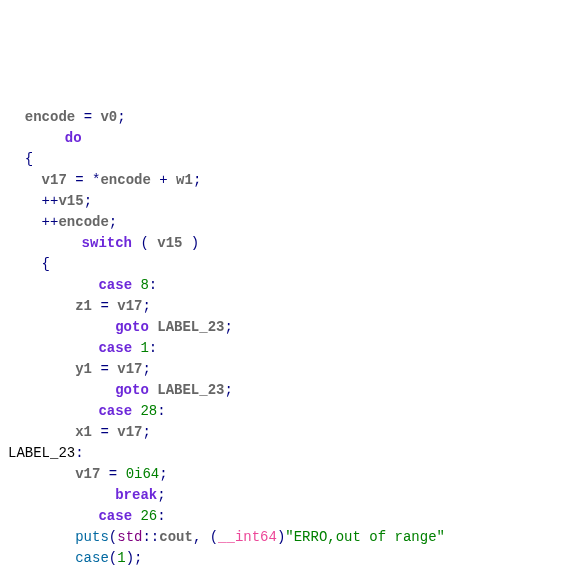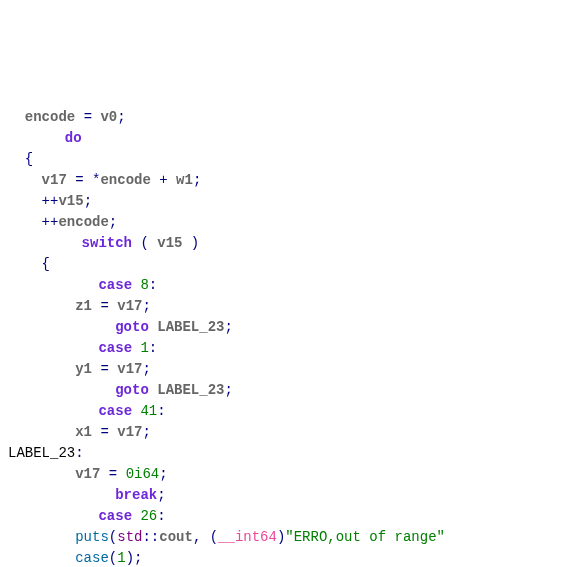--- a/index.html
+++ b/index.html
@@ -42,21 +42,21 @@
 <span>    <span class="pn">++</span><span class="var">v15</span><span class="pn">;</span></span>
 <span>    <span class="pn">++</span><span class="var">encode</span><span class="pn">;</span></span>
 <span>    <span class="kw">switch</span><span class="pn"> ( </span><span class="var">v15</span><span class="pn"> )</span></span>
 <span>    <span class="pn">{</span></span>
 <span>      <span class="kw">case</span><span> </span><span class="num">8</span><span class="pn">:</span></span>
 <span>        <span class="var">z1</span><span class="pn"> = </span><span class="var">v17</span><span class="pn">;</span></span>
 <span>        <span class="kw">goto</span><span> </span><span class="var">LABEL_23</span><span class="pn">;</span></span>
 <span>      <span class="kw">case</span><span> </span><span class="num">1</span><span class="pn">:</span></span>
 <span>        <span class="var">y1</span><span class="pn"> = </span><span class="var">v17</span><span class="pn">;</span></span>
 <span>        <span class="kw">goto</span><span> </span><span class="var">LABEL_23</span><span class="pn">;</span></span>
-<span>      <span class="kw">case</span><span> </span><span class="num">41</span><span class="pn">:</span></span>
+<span>      <span class="kw">case</span><span> </span><span class="num">28</span><span class="pn">:</span></span>
 <span>        <span class="var">x1</span><span class="pn"> = </span><span class="var">v17</span><span class="pn">;</span></span>
 <span><span class="lbl">LABEL_23</span><span class="pn">:</span></span>
 <span>        <span class="var">v17</span><span class="pn"> = </span><span class="num">0i64</span><span class="pn">;</span></span>
 <span>        <span class="kw">break</span><span class="pn">;</span></span>
 <span>      <span class="kw">case</span><span> </span><span class="num">26</span><span class="pn">:</span></span>
 <span>        <span class="fn">puts</span><span class="pn">(</span><span class="ns">std</span><span class="pn">::</span><span class="var">cout</span><span class="pn">, (</span><span class="type">__int64</span><span class="pn">)</span><span class="str">"ERRO,out of range"</span></span>
 <span>        <span class="fn">case</span><span class="pn">(</span><span class="num">1</span><span class="pn">);</span></span>
 
 
 

